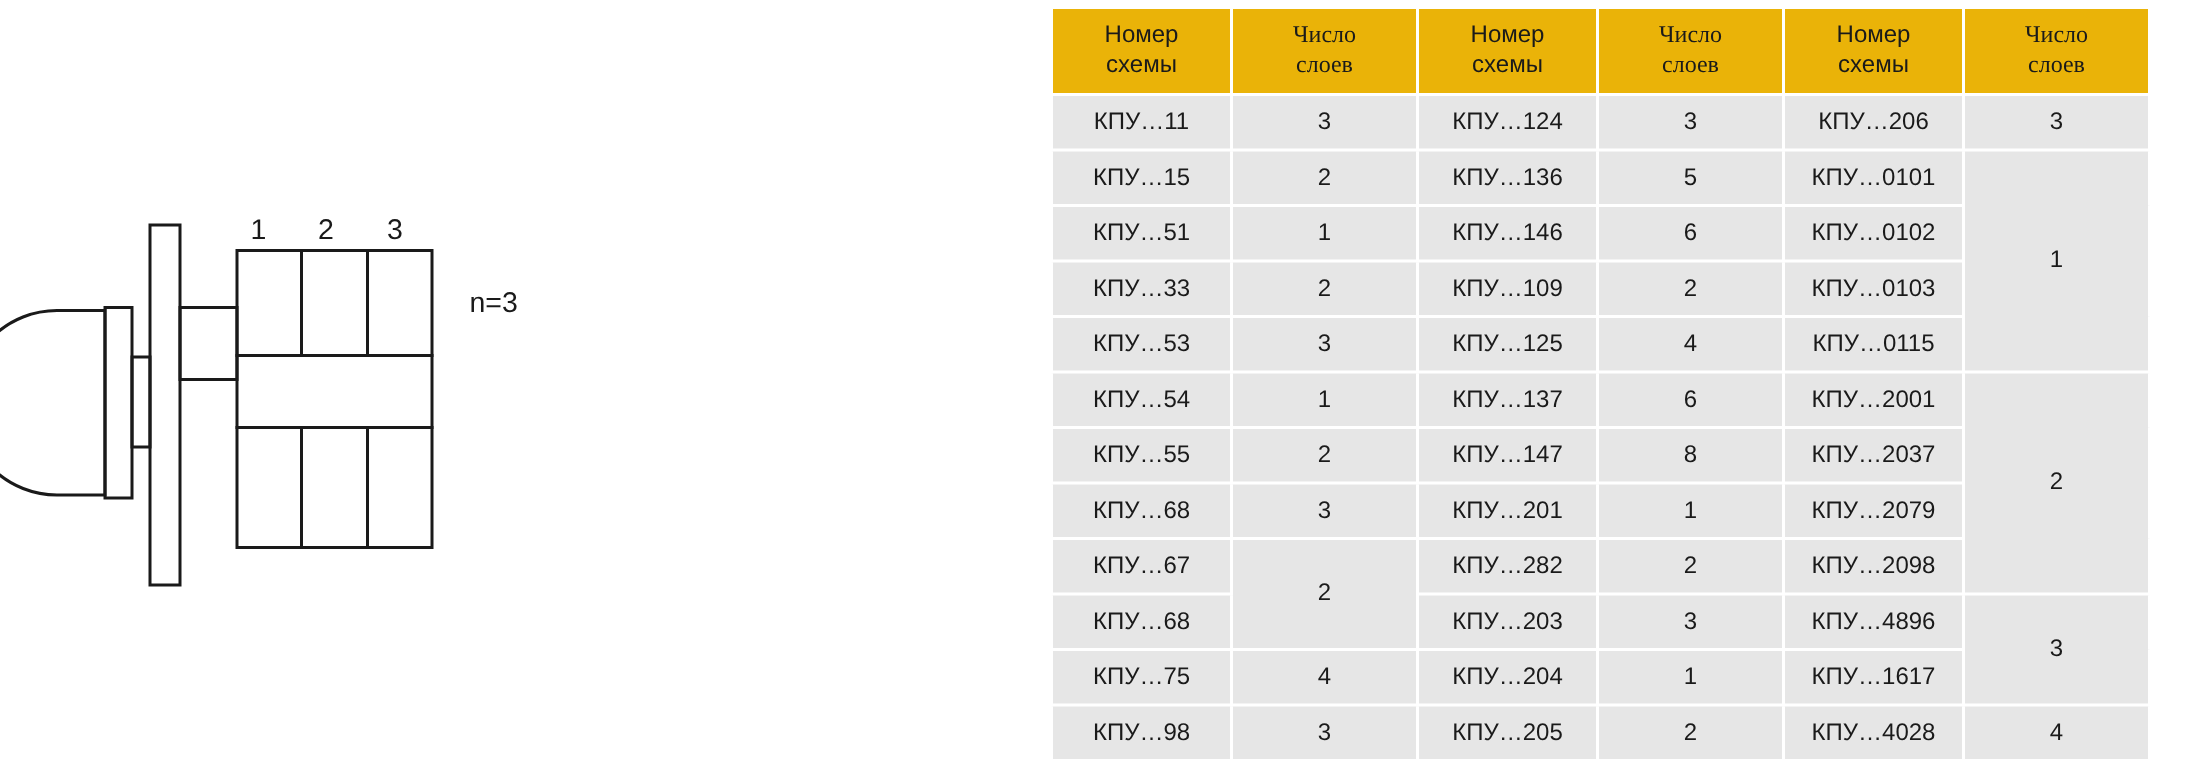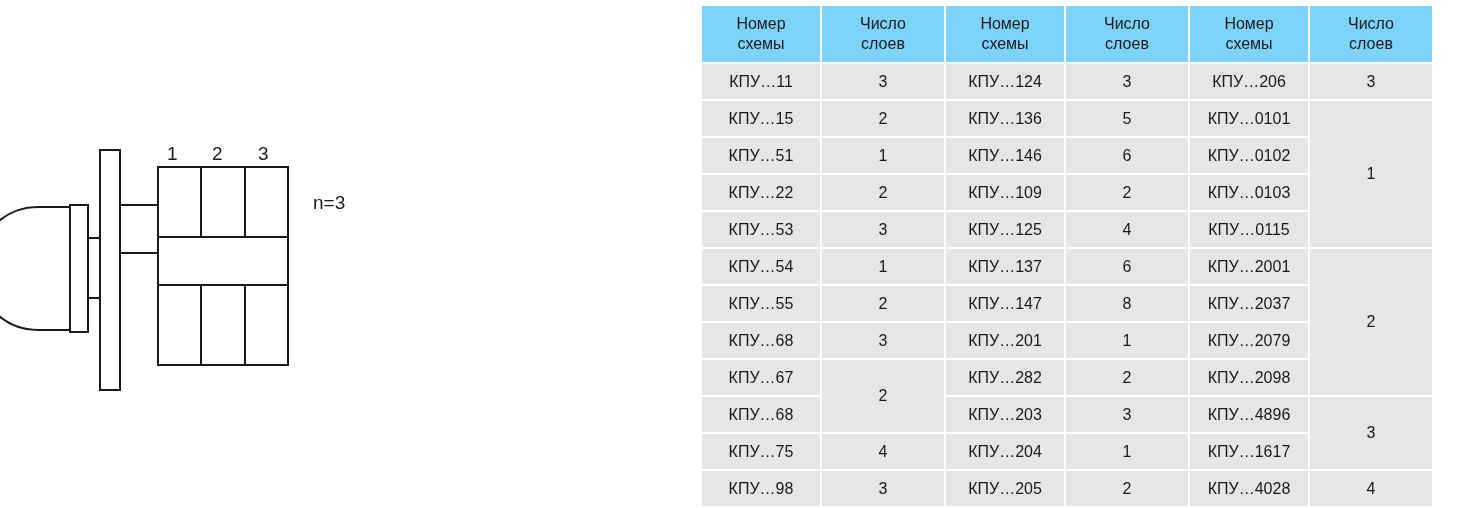--- a/index.html
+++ b/index.html
@@ -51,30 +51,30 @@
   }
   #spec-table td, #spec-table th {
     border: 2px solid #ffffff;
     text-align: center;
     vertical-align: middle;
     font-weight: normal;
     padding: 0;
     height: 35px;
   }
   #spec-table thead th {
-    background: #7dd3fc;
+    background: #eab308;
     line-height: 1.25;
     font-size: 16px;
     height: 56px;
   }
   #spec-table tbody td {
     background: #e6e6e6;
   }
   .col-name { width: 118px; }
-  .col-num  { width: 122px; }
+  .col-num  { width: 122px; font-family: Liberation Serif, serif; }
 </style>
 </head>
 <body>
 
 <div id="diagram-panel">
 
   <svg id="diagram-svg" width="690" height="508" viewBox="0 0 690 508">
     <g fill="none" stroke="#1a1a1a" stroke-width="2">
 
       <path d="M 70 207
@@ -160,21 +160,21 @@
 
     <tr>
       <td>КПУ…51</td>
       <td>1</td>
       <td>КПУ…146</td>
       <td>6</td>
       <td>КПУ…0102</td>
     </tr>
 
     <tr>
-      <td>КПУ…22</td>
+      <td>КПУ…33</td>
       <td>2</td>
       <td>КПУ…109</td>
       <td>2</td>
       <td>КПУ…0103</td>
     </tr>
 
     <tr>
       <td>КПУ…53</td>
       <td>3</td>
       <td>КПУ…125</td>

